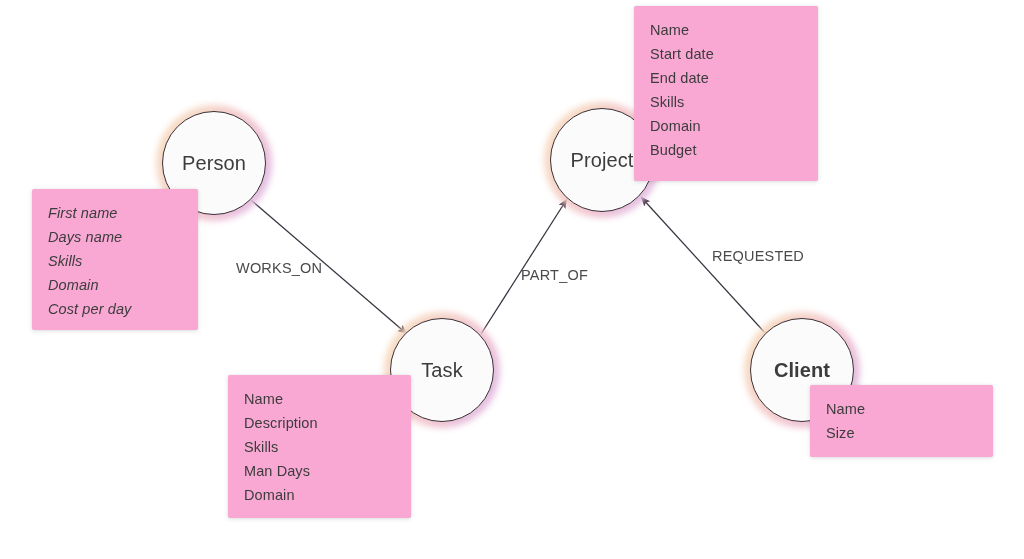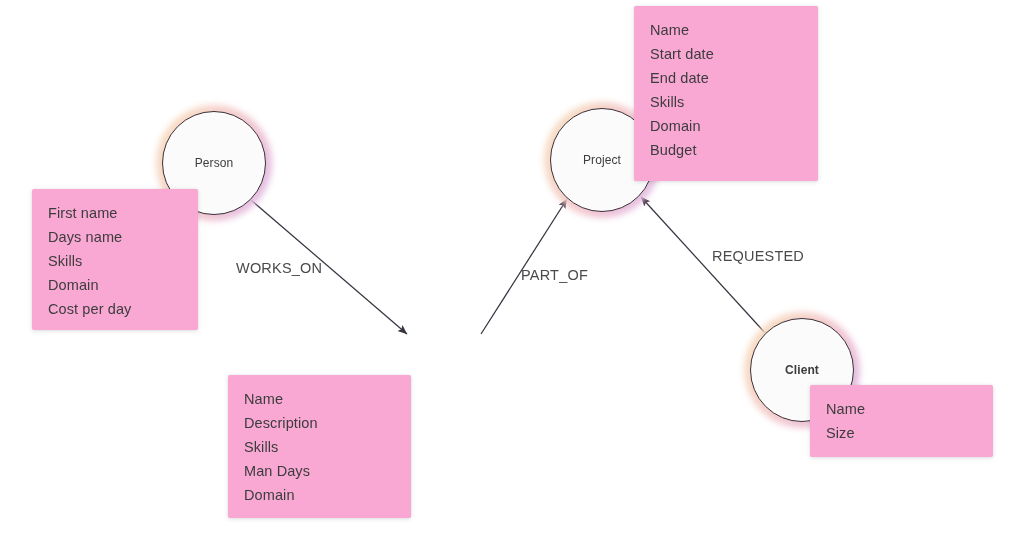--- a/index.html
+++ b/index.html
@@ -81,21 +81,21 @@
   }
   .node .node-label {
     position: absolute;
     left: 0;
     top: 0;
     width: 104px;
     height: 104px;
     display: flex;
     align-items: center;
     justify-content: center;
-    font-size: 12px;
+    font-size: 20px;
     color: #3c3c3c;
     letter-spacing: 0.1px;
   }
 
   
   .prop-card {
     position: absolute;
     z-index: 3;
     background: #f9a8d4;
     border-radius: 2px;
@@ -111,21 +111,21 @@
     letter-spacing: 0.1px;
     white-space: nowrap;
   }
 
   
   #node-person   { left: 162px; top: 111px; }
   #node-project  { left: 550px; top: 108px; }
   #node-task     { left: 390px; top: 318px; }
   #node-client   { left: 750px; top: 318px; font-weight: bold; }
 
-  #card-person   { left: 32px;  top: 189px; width: 166px; height: 141px; }
+  #card-person   { left: 32px;  top: 189px; width: 166px; height: 141px; font-style: italic; }
   #card-project  { left: 634px; top: 6px;   width: 184px; height: 175px; }
   #card-task     { left: 228px; top: 375px; width: 183px; height: 143px; }
   #card-client   { left: 810px; top: 385px; width: 183px; height: 72px; }
 
   #rel-works-on  { left: 236px; top: 260px; }
   #rel-part-of   { left: 521px; top: 267px; }
   #rel-requested { left: 712px; top: 248px; }
 </style>
 </head>
 <body>
@@ -157,20 +157,25 @@
     <div class="disc"></div>
     <div class="node-label">Person</div>
   </div>
 
   <div class="node" id="node-project">
     <div class="halo"></div>
     <div class="disc"></div>
     <div class="node-label">Project</div>
   </div>
 
+  <div class="node" id="node-task">
+    <div class="halo"></div>
+    <div class="disc"></div>
+    <div class="node-label">Task</div>
+  </div>
 
   <div class="node" id="node-client">
     <div class="halo"></div>
     <div class="disc"></div>
     <div class="node-label">Client</div>
   </div>
 
   <div class="prop-card" id="card-person">
       <div class="prop">First name</div>
       <div class="prop">Days name</div>

